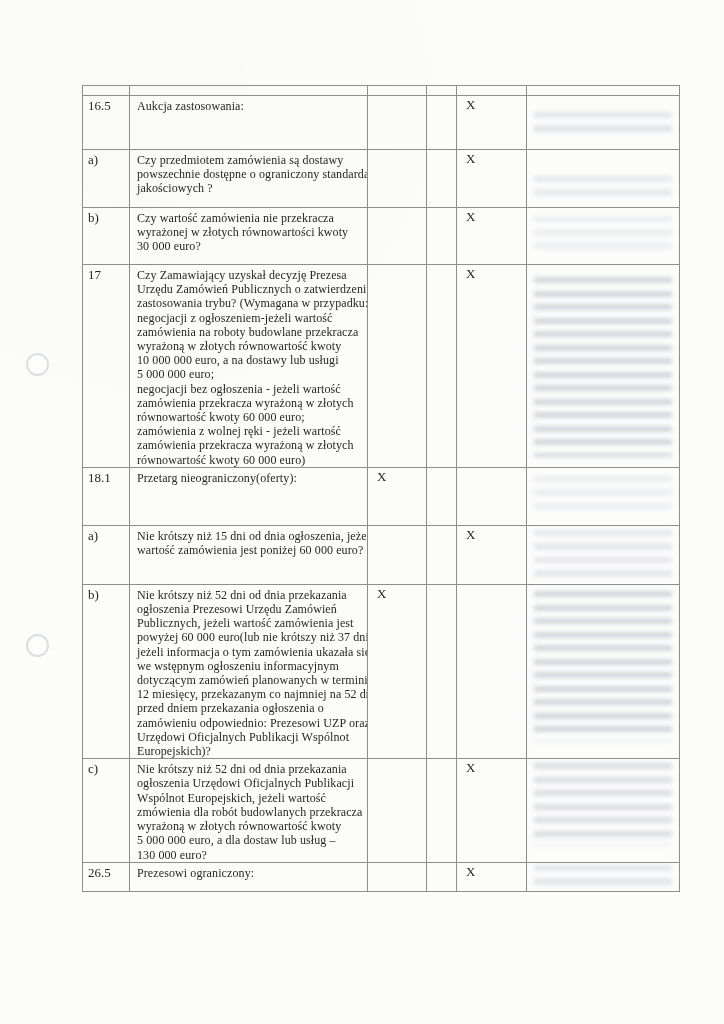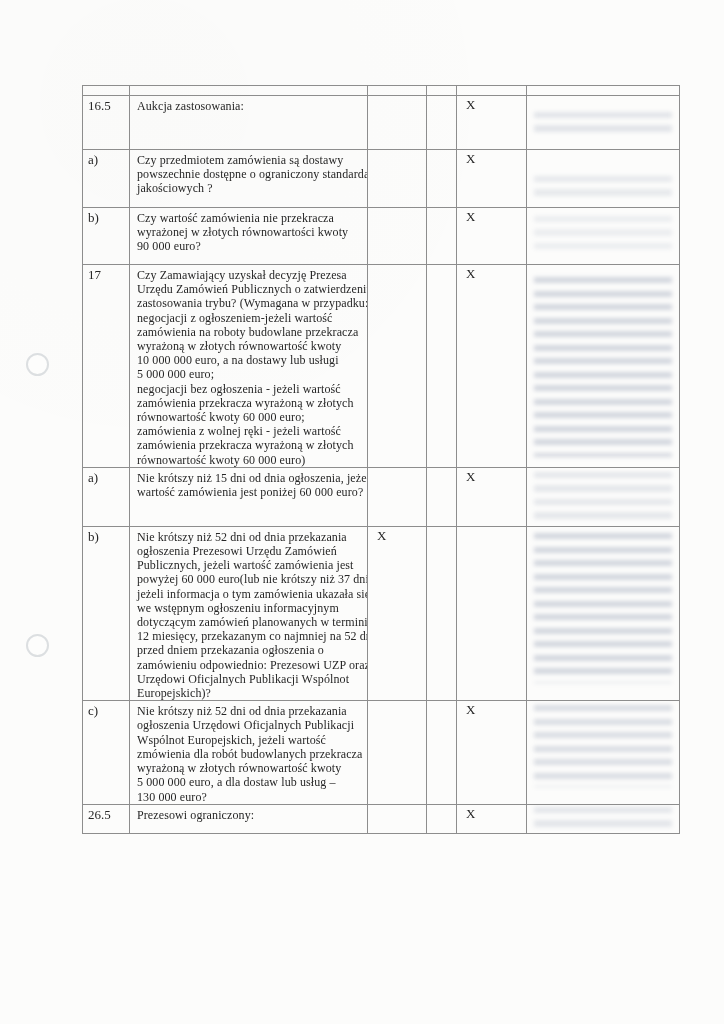--- a/index.html
+++ b/index.html
@@ -158,21 +158,21 @@
       <div class="bleed" style="margin-top: 26px; height: 22px; opacity: 0.26;"></div>
     </td>
   </tr>
         <tr style="height: 57px;">
     <td class="c-no">
       <span class="no">b)</span>
     </td>
     <td class="c-txt">
       <div class="txt">Czy wartość zamówienia nie przekracza
 wyrażonej w złotych równowartości kwoty
-90 000 euro?</div>
+30 000 euro?</div>
     </td>
     <td class="c-a">
       <span class="mark mark-a"></span>
     </td>
     <td class="c-b"></td>
     <td class="c-c">
       <span class="mark mark-c">X</span>
     </td>
     <td class="c-d">
       <div class="bleed" style="margin-top: 8px; height: 40px; opacity: 0.2;"></div>
@@ -202,20 +202,38 @@
       <span class="mark mark-a"></span>
     </td>
     <td class="c-b"></td>
     <td class="c-c">
       <span class="mark mark-c">X</span>
     </td>
     <td class="c-d">
       <div class="bleed" style="margin-top: 12px; height: 180px; opacity: 0.5;"></div>
     </td>
   </tr>
+        <tr style="height: 58px;">
+    <td class="c-no">
+      <span class="no">18.1</span>
+    </td>
+    <td class="c-txt">
+      <div class="txt">Przetarg nieograniczony(oferty):</div>
+    </td>
+    <td class="c-a">
+      <span class="mark mark-a">X</span>
+    </td>
+    <td class="c-b"></td>
+    <td class="c-c">
+      <span class="mark mark-c"></span>
+    </td>
+    <td class="c-d">
+      <div class="bleed" style="margin-top: 8px; height: 40px; opacity: 0.2;"></div>
+    </td>
+  </tr>
         <tr style="height: 59px;">
     <td class="c-no">
       <span class="no">a)</span>
     </td>
     <td class="c-txt">
       <div class="txt">Nie krótszy niż 15 dni od dnia ogłoszenia, jeżeli
 wartość zamówienia jest poniżej 60 000 euro?</div>
     </td>
     <td class="c-a">
       <span class="mark mark-a"></span>

